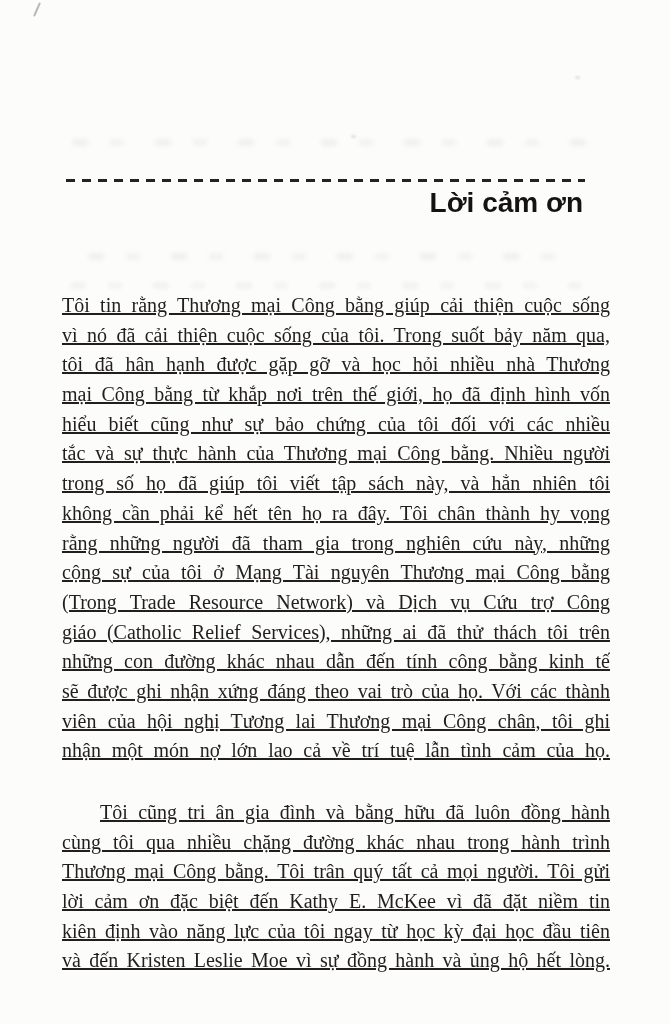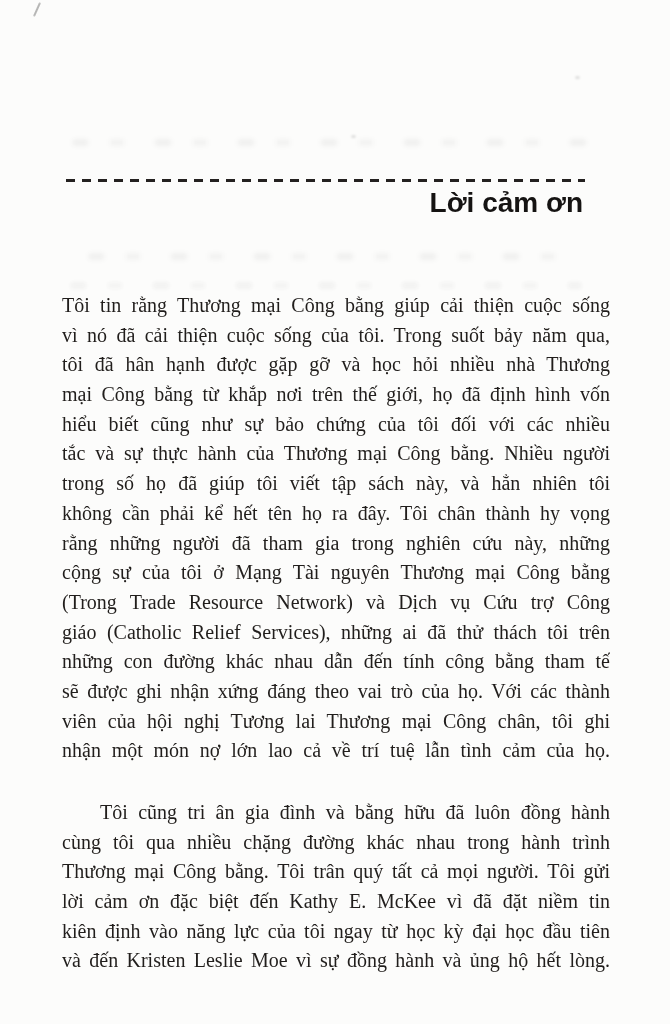--- a/index.html
+++ b/index.html
@@ -72,20 +72,21 @@
     position: absolute;
     left: 62px; top: 291px;
     width: 548px;
     font-size: 20px;
     line-height: 29.7px;
   }
   .bline {
     height: 29.7px;
     overflow: hidden;
     text-align: justify;
+    text-decoration: underline;
   }
   
   .bline.j::after {
     content: "";
     display: inline-block;
     width: 100%;
     height: 0;
     vertical-align: top;
   }
   .bline.indent { text-indent: 38px; margin-top: 32px; }
@@ -113,21 +114,21 @@
     <div class="bline j">tôi đã hân hạnh được gặp gỡ và học hỏi nhiều nhà Thương</div>
     <div class="bline j">mại Công bằng từ khắp nơi trên thế giới, họ đã định hình vốn</div>
     <div class="bline j">hiểu biết cũng như sự bảo chứng của tôi đối với các nhiều</div>
     <div class="bline j">tắc và sự thực hành của Thương mại Công bằng. Nhiều người</div>
     <div class="bline j">trong số họ đã giúp tôi viết tập sách này, và hẳn nhiên tôi</div>
     <div class="bline j">không cần phải kể hết tên họ ra đây. Tôi chân thành hy vọng</div>
     <div class="bline j">rằng những người đã tham gia trong nghiên cứu này, những</div>
     <div class="bline j">cộng sự của tôi ở Mạng Tài nguyên Thương mại Công bằng</div>
     <div class="bline j">(Trong Trade Resource Network) và Dịch vụ Cứu trợ Công</div>
     <div class="bline j">giáo (Catholic Relief Services), những ai đã thử thách tôi trên</div>
-    <div class="bline j">những con đường khác nhau dẫn đến tính công bằng tham tế</div>
+    <div class="bline j">những con đường khác nhau dẫn đến tính công bằng kinh tế</div>
     <div class="bline j">sẽ được ghi nhận xứng đáng theo vai trò của họ. Với các thành</div>
     <div class="bline j">viên của hội nghị Tương lai Thương mại Công chân, tôi ghi</div>
     <div class="bline j">nhận một món nợ lớn lao cả về trí tuệ lẫn tình cảm của họ.</div>
 
     <div class="bline j indent">Tôi cũng tri ân gia đình và bằng hữu đã luôn đồng hành</div>
     <div class="bline j">cùng tôi qua nhiều chặng đường khác nhau trong hành trình</div>
     <div class="bline j">Thương mại Công bằng. Tôi trân quý tất cả mọi người. Tôi gửi</div>
     <div class="bline j">lời cảm ơn đặc biệt đến Kathy E. McKee vì đã đặt niềm tin</div>
     <div class="bline j">kiên định vào năng lực của tôi ngay từ học kỳ đại học đầu tiên</div>
     <div class="bline j">và đến Kristen Leslie Moe vì sự đồng hành và ủng hộ hết lòng.</div>

